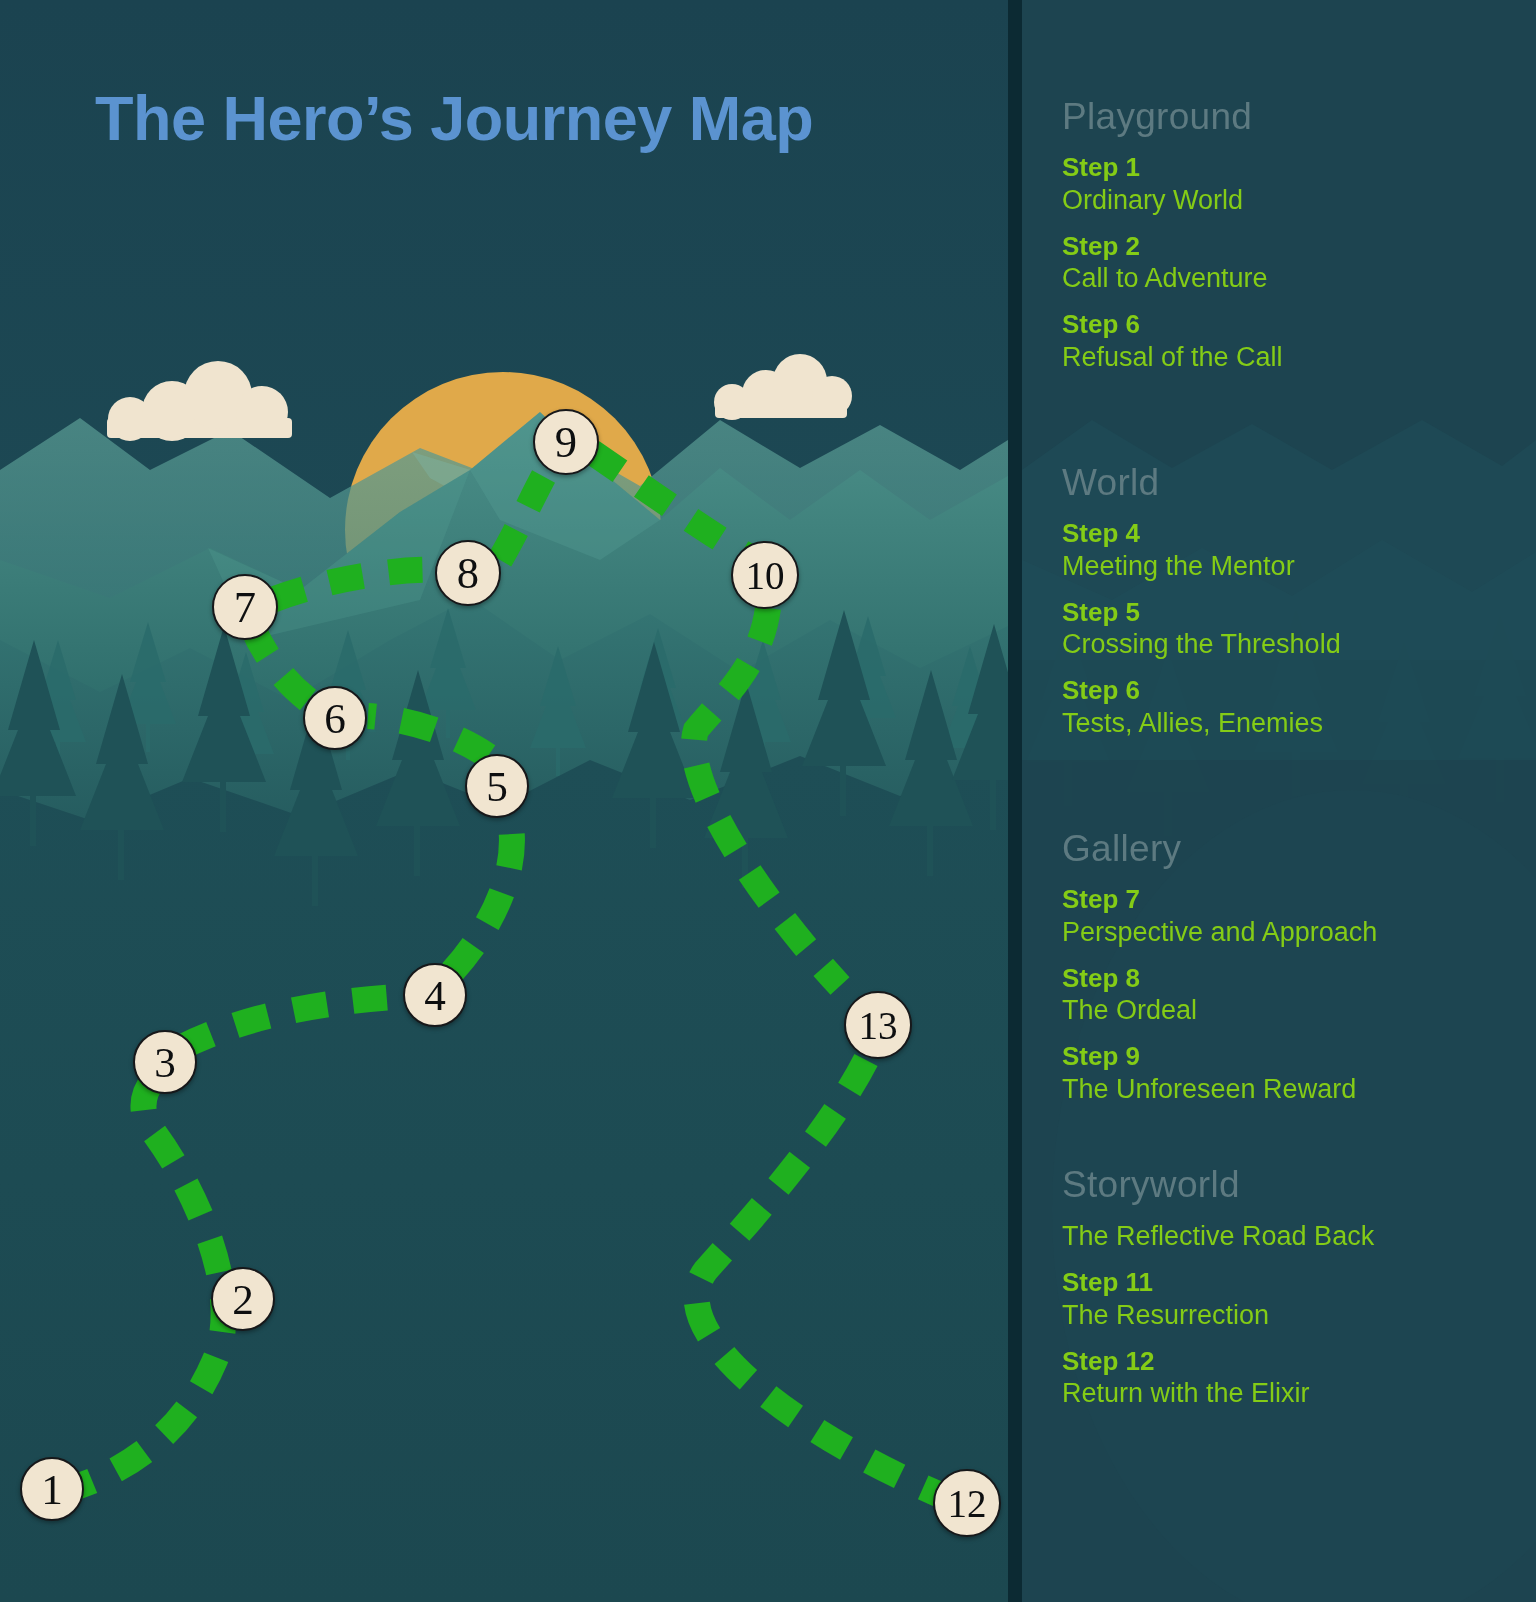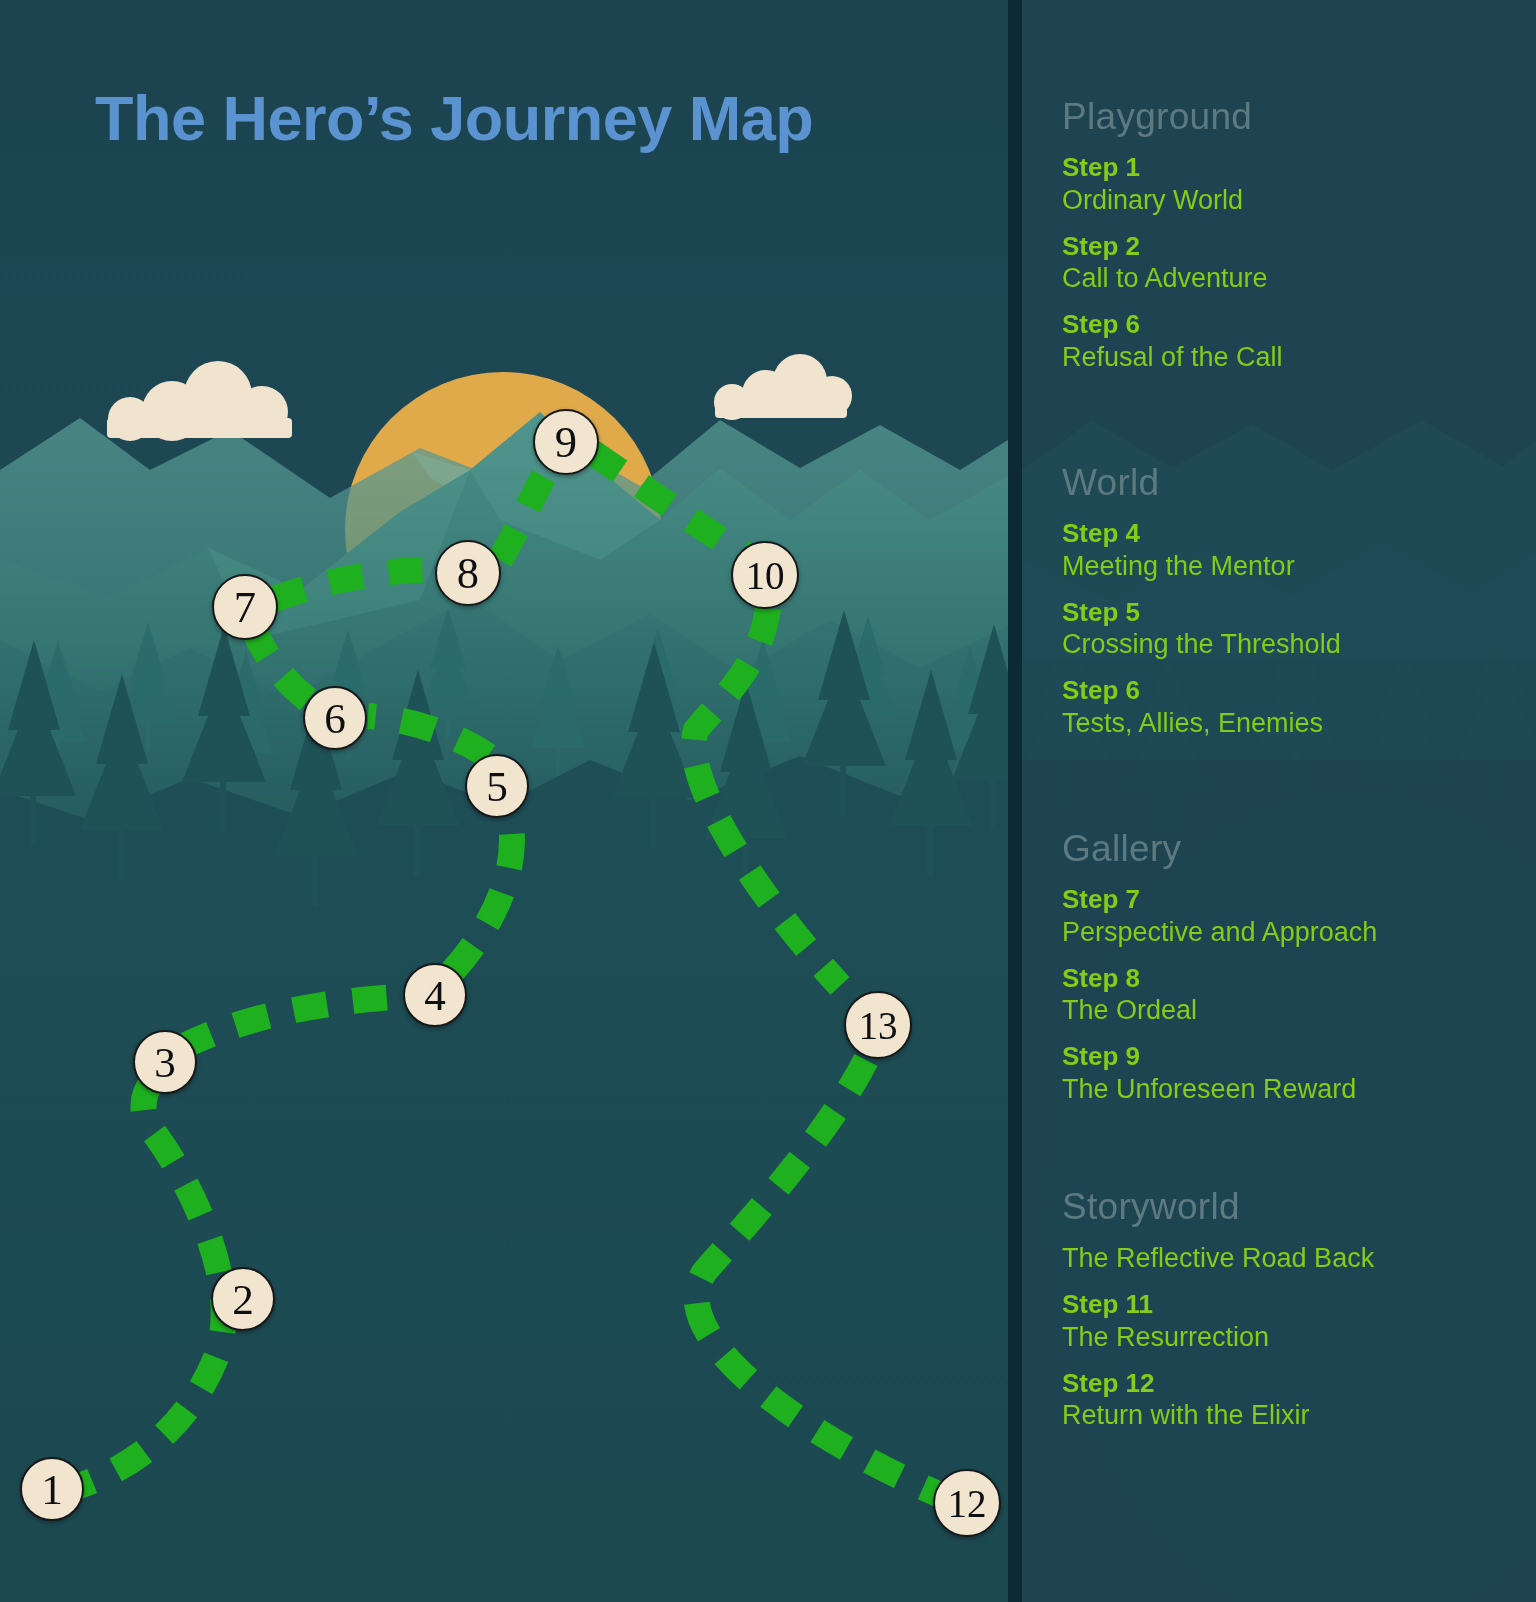--- a/index.html
+++ b/index.html
@@ -292,21 +292,21 @@
           </div>
           <div class="sb-step">
             <div class="sb-step-num">Step 8</div>
             <div class="sb-step-title">The Ordeal</div>
           </div>
           <div class="sb-step">
             <div class="sb-step-num">Step 9</div>
             <div class="sb-step-title">The Unforeseen Reward</div>
           </div>
         </div>
-        <div class="sb-section" style="margin-top: 80px;">
+        <div class="sb-section" style="margin-top: 58px;">
           <div class="sb-head">Storyworld</div>
           <div class="sb-step">
             <div class="sb-step-title">The Reflective Road Back</div>
           </div>
           <div class="sb-step">
             <div class="sb-step-num">Step 11</div>
             <div class="sb-step-title">The Resurrection</div>
           </div>
           <div class="sb-step">
             <div class="sb-step-num">Step 12</div>

